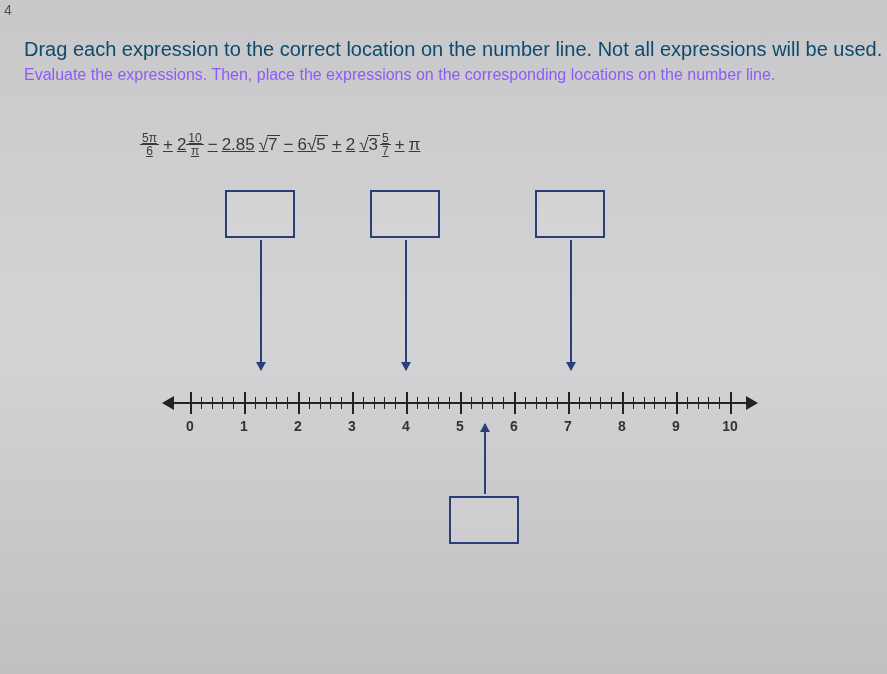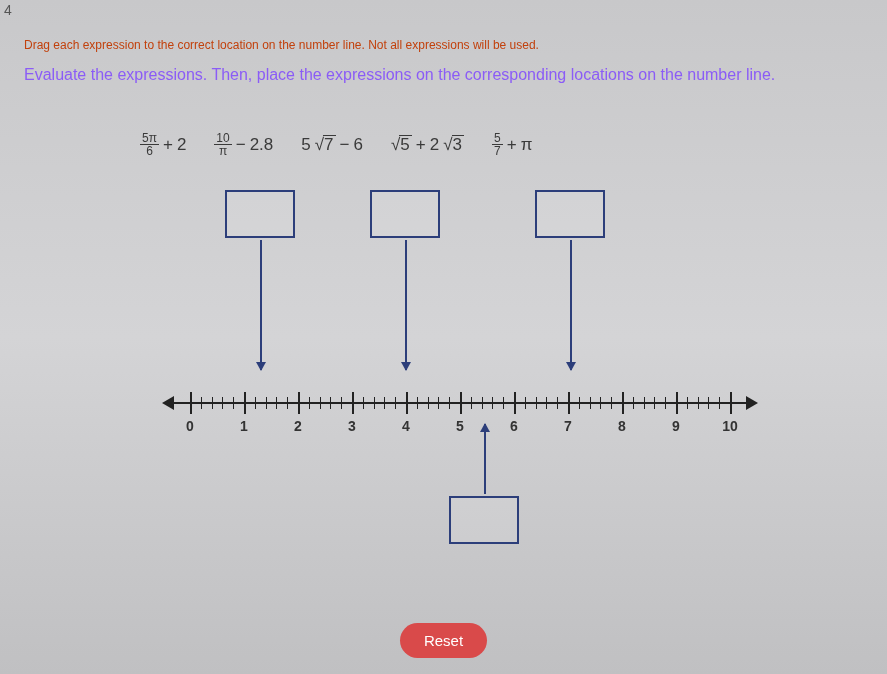--- a/index.html
+++ b/index.html
@@ -15,40 +15,40 @@
       position: absolute;
       top: 2px;
       left: 4px;
       color: #555;
       font-size: 14px;
     }
     .instructions {
       position: absolute;
       top: 38px;
       left: 24px;
-      color: #c2410c;
-      font-size: 12px;
+      color: #0c4a6e;
+      font-size: 20px;
     }
     .instructions2 {
       position: absolute;
       top: 66px;
       left: 24px;
       color: #8b5cf6;
       font-size: 16px;
       text-align: center;
     }
     .expressions {
       position: absolute;
       top: 132px;
       left: 140px;
       display: flex;
-      gap: 28px;
       align-items: center;
       color: #3a3a3a;
       font-size: 17px;
+      text-decoration: underline;
     }
     .expr { display: inline-flex; align-items: center; gap: 4px; cursor: move; }
     .frac {
       display: inline-flex;
       flex-direction: column;
       align-items: center;
       font-size: 12px;
       line-height: 1;
     }
     .frac .num { border-bottom: 1px solid #3a3a3a; padding: 0 2px; }
@@ -307,14 +307,13 @@
         <div class="tick-major" style="left: 560px;"></div>
         <div class="tick-label" style="left: 560px;">10</div>
       </div>
   </div>
 
   <div class="arrow-up" style="left:354px; top:234px; height:70px;"></div>
   <div class="dropbox" style="left:319px; top:306px;"></div>
 </div>
 
 <div class="buttons">
-  <button class="btn btn-reset">Reset</button>
 </div>
 
 </body></html>

